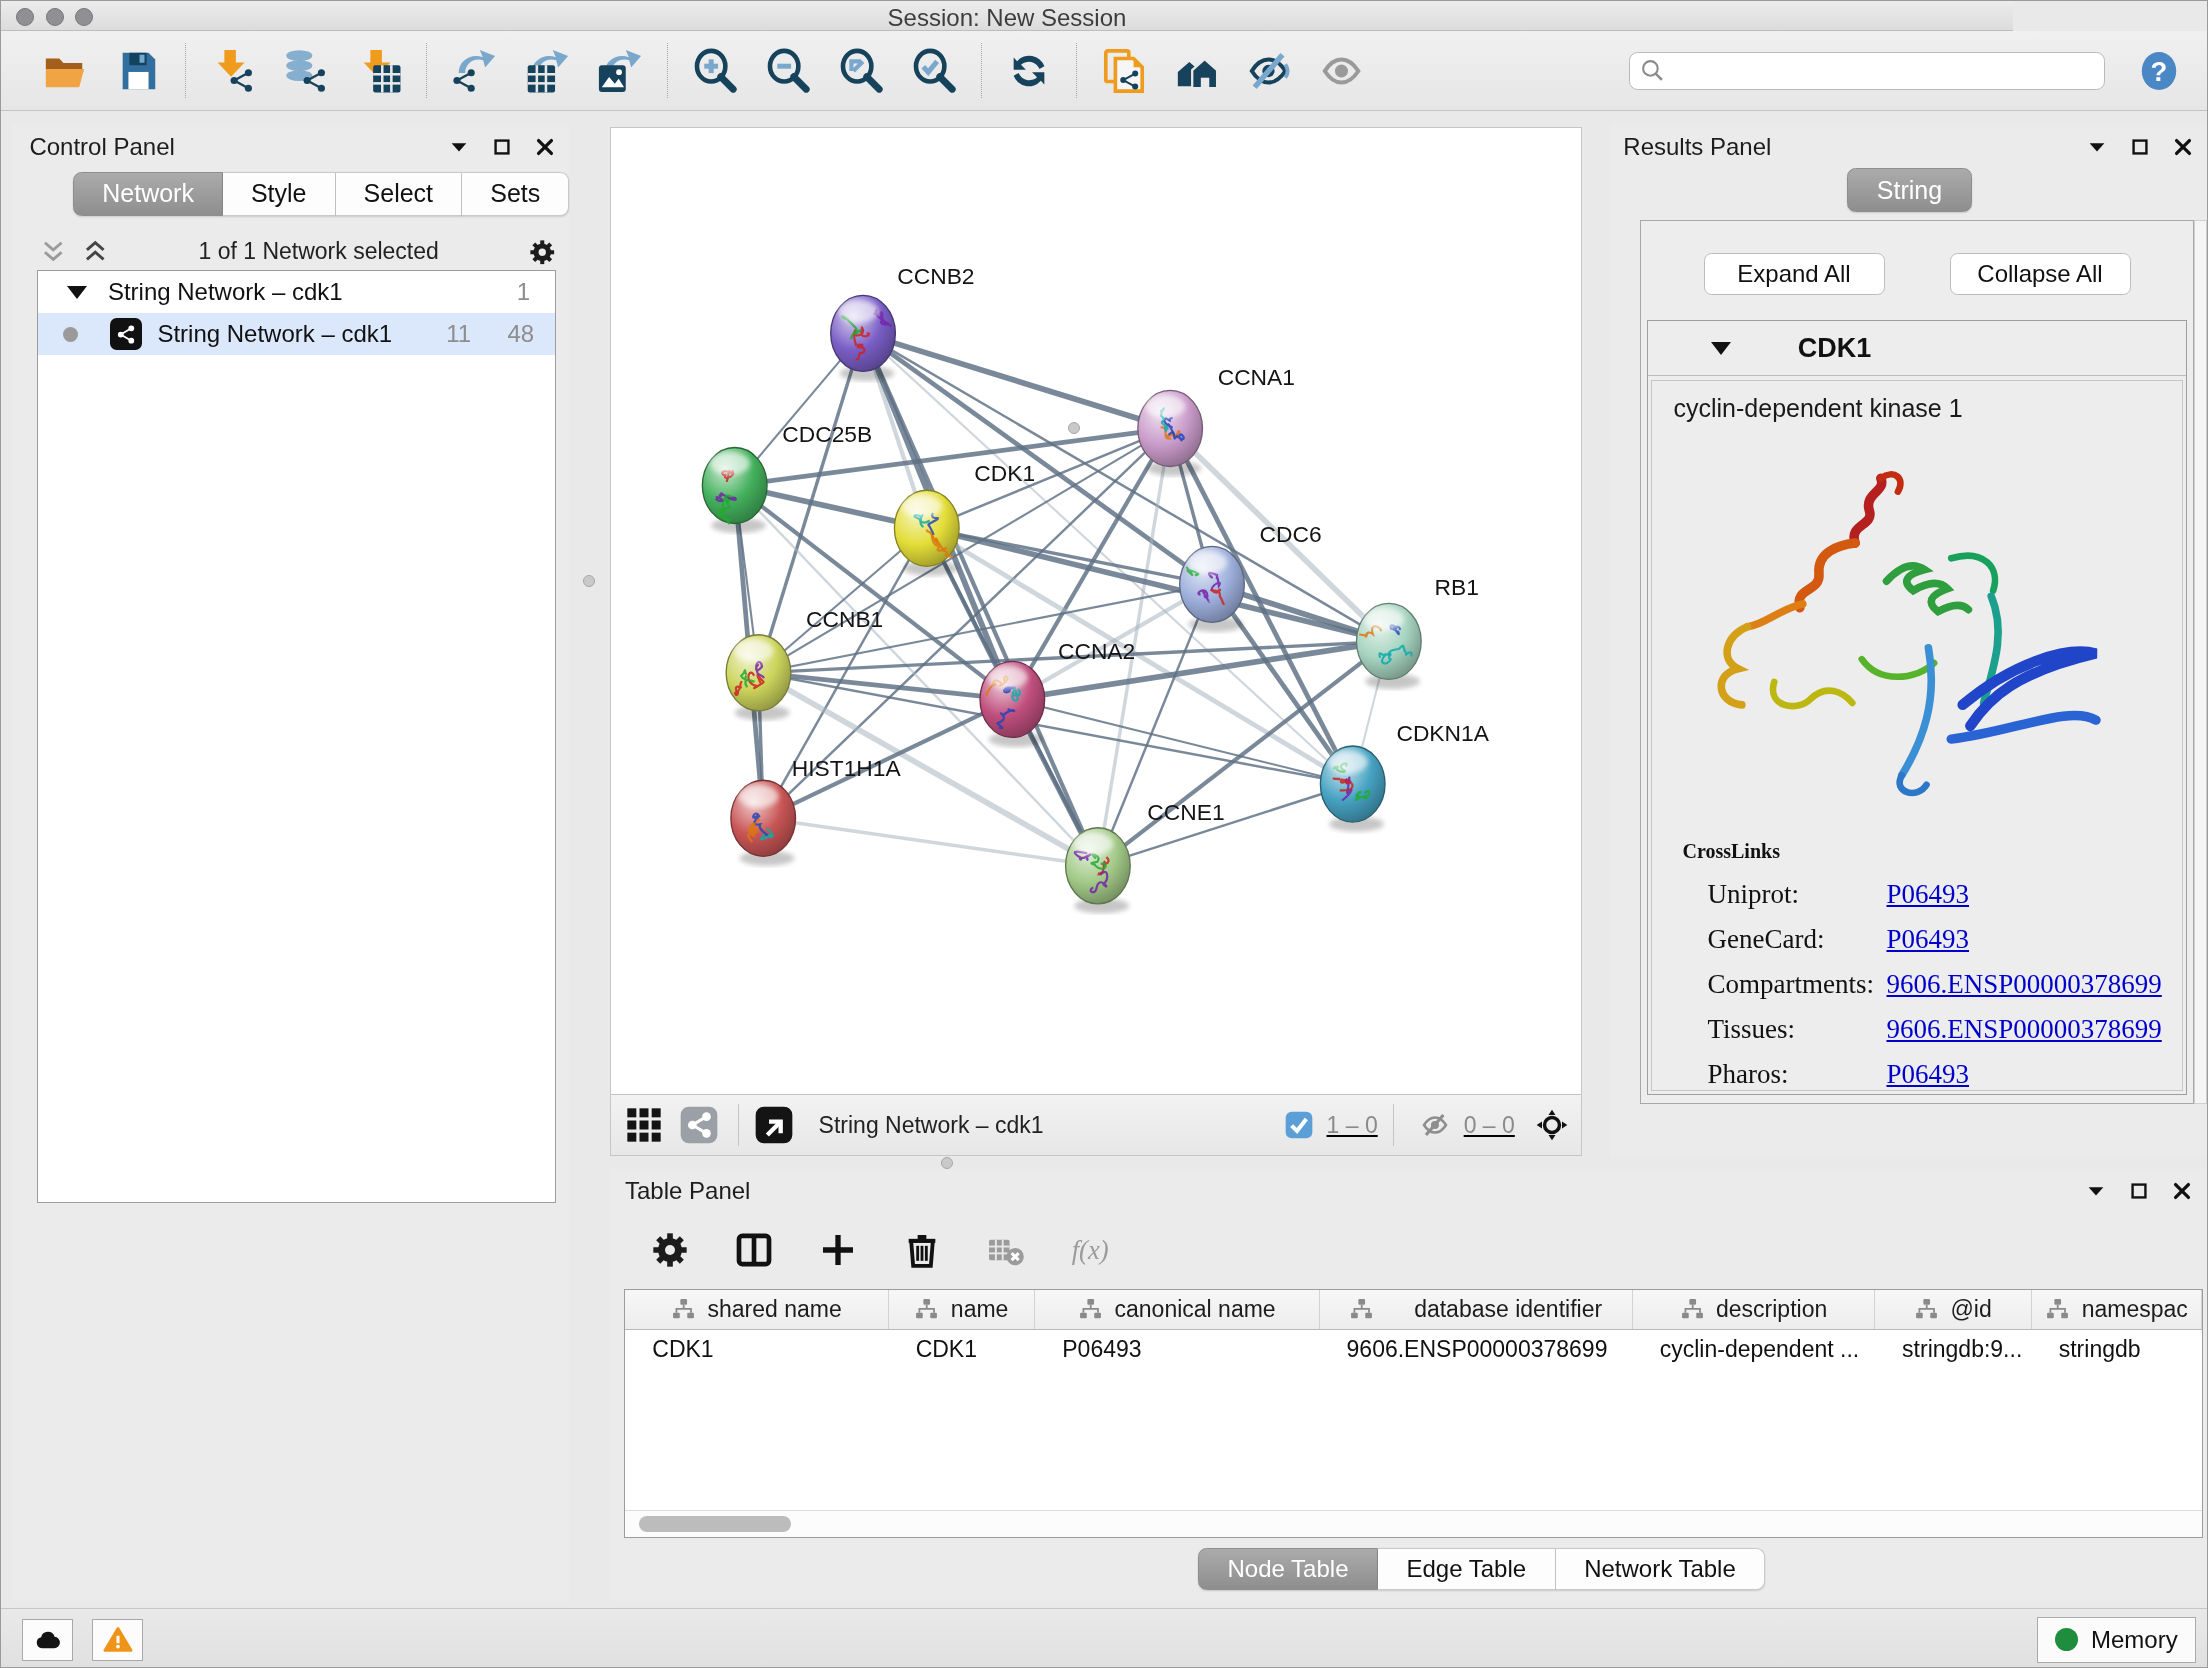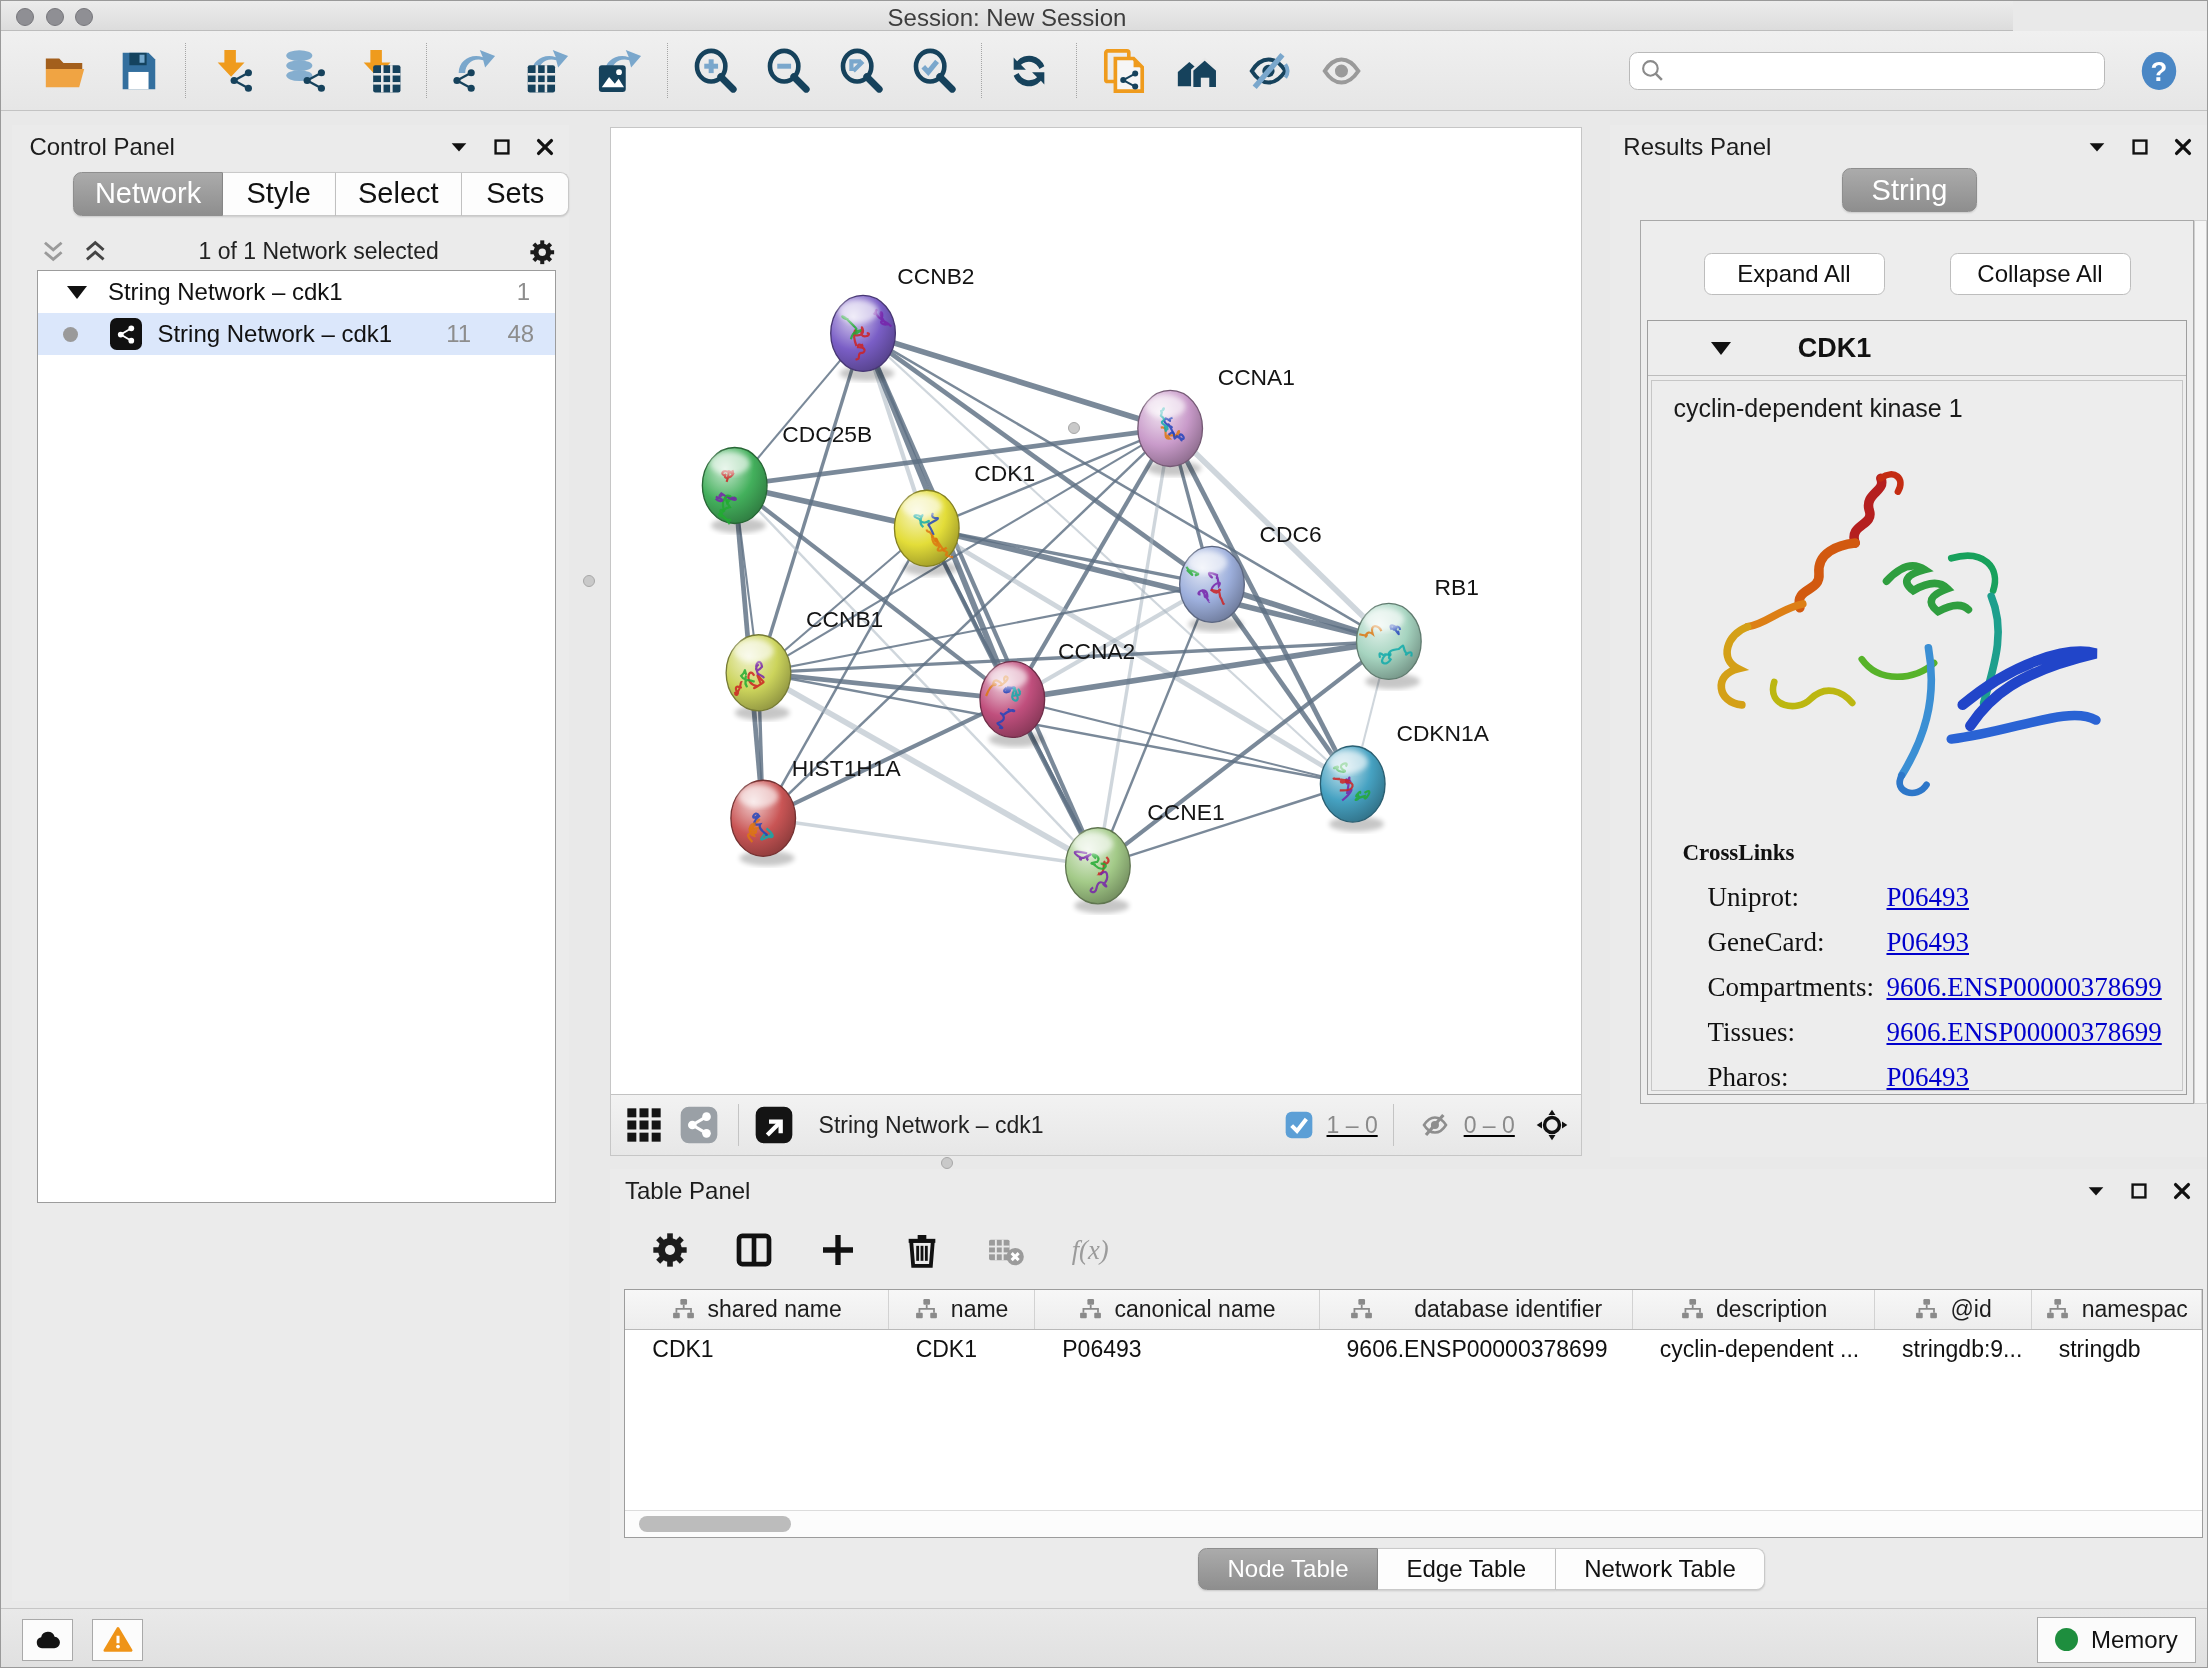--- a/index.html
+++ b/index.html
@@ -29,21 +29,21 @@
   #help-btn { width:44px; height:44px; margin:0 11.4px 0 32px; cursor:pointer; }
 
   
   .panel-title { font-size:24px; color:#1d1d1d; }
   .win-btns { display:flex; align-items:center; gap:21px; }
   .win-btns svg { width:22px; height:22px; cursor:pointer; }
 
   
   .seg { display:flex; }
   .seg .tab { min-width:103px; padding:0 28.5px; height:44px; display:flex; align-items:center; justify-content:center;
-              background:#fdfdfd; border:1px solid #c9c9c9; border-left:none; font-size:29px; color:#111;
+              background:#fdfdfd; border:1px solid #c9c9c9; border-left:none; font-size:25px; color:#111;
               cursor:pointer; box-shadow:0 1px 1.9px rgba(0,0,0,.15); }
   .seg .tab:first-child { border-left:1px solid #c9c9c9; border-radius:8.6px 0 0 8.6px; }
   .seg .tab:last-child { border-radius:0 8.6px 8.6px 0; }
   .seg .tab.selected { background:linear-gradient(#ababab,#8e8e8e); color:#fff; border-color:#8e8e8e; }
   .seg .tab.selected:first-child{ border-radius:8.6px 0 0 8.6px; }
 
   
   #control-panel { position:absolute; left:11.4px; top:124px; width:557px; height:1476px; background:#ebebeb; }
   #cp-header { display:flex; align-items:center; padding:7.6px 13.3px 1.9px 17px; }
   #cp-header .win-btns { margin-left:auto; }
@@ -97,21 +97,21 @@
             cursor:pointer; padding:0 25px; }
   #rp-section { position:absolute; left:5.7px; right:5.7px; top:99px; bottom:7.6px; border:1px solid #9e9e9e;
                 background:#ededed; }
   #rp-sec-header { height:55px; display:flex; align-items:center; border-bottom:1px solid #bcbcbc; }
   #rp-sec-header .disc { margin-left:63px; }
   #rp-entry-name { font-size:27px; font-weight:bold; color:#111; margin-left:46px; }
   #rp-sec-body { position:absolute; left:3.8px; right:3.8px; top:59px; bottom:3.8px; border:1px solid #c6c6c6; }
   #rp-desc { font-size:25px; color:#1a1a1a; padding:13.3px 0 0 21px; }
   #protein-img { display:block; margin:3.8px auto 0; }
   #crosslinks { font-family:"Liberation Serif", serif; padding:1.9px 0 0 30px; }
-  #crosslinks-title { font-size:23px; font-weight:bold; color:#111; margin-bottom:9.5px; }
+  #crosslinks-title { font-size:20px; font-weight:bold; color:#111; margin-bottom:9.5px; }
   .xl-row { display:flex; font-size:27px; height:45px; align-items:center; }
   .xl-label { width:179px; color:#111; margin-left:25px; }
   .xl-value { color:#0000cc; text-decoration:underline; cursor:pointer; }
 
   
   #table-panel { position:absolute; left:609px; top:1168px; width:1600px; height:432px; background:#ebebeb; }
   #tp-header { display:flex; align-items:center; padding:7.6px 17px 0 15px; }
   #tp-header .win-btns { margin-left:auto; }
   #tp-toolbar { display:flex; align-items:center; gap:36px; margin:21px 0 0 36px; }
   #tp-toolbar .tb-btn svg { width:40px; height:40px; }

